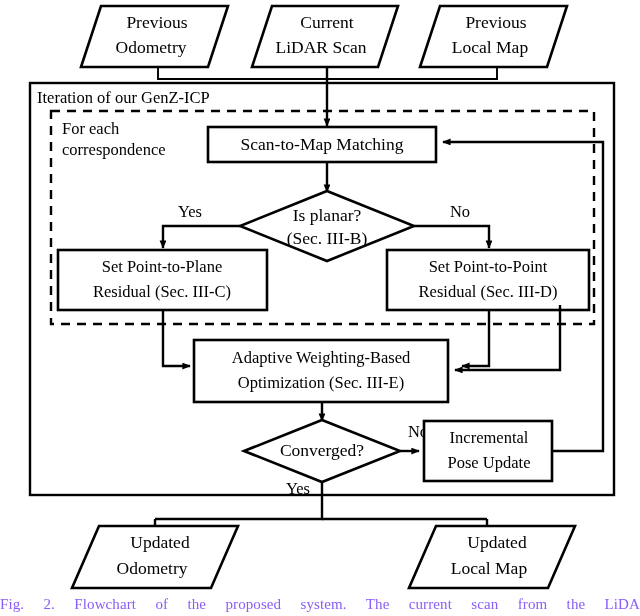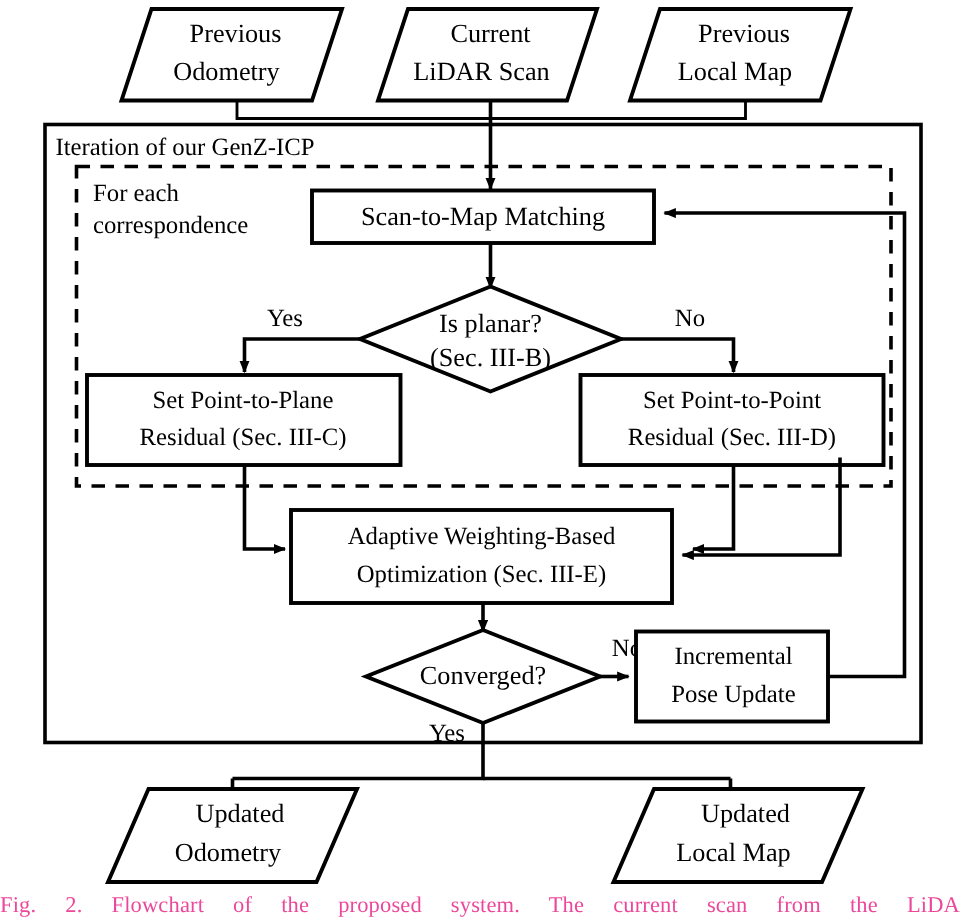--- a/index.html
+++ b/index.html
@@ -74,21 +74,21 @@
     stroke: #000000;
     stroke-width: 1.9;
   }
   .caption {
     position: absolute;
     left: 0;
     top: 596px;
     width: 640px;
     font-family: "Liberation Serif", "DejaVu Serif", serif;
     font-size: 15px;
-    color: #ec4899;
+    color: #8b5cf6;
     text-align: justify;
     text-align-last: justify;
     white-space: nowrap;
     overflow: hidden;
     letter-spacing: 0.1px;
   }
 </style>
 </head>
 <body>
 

